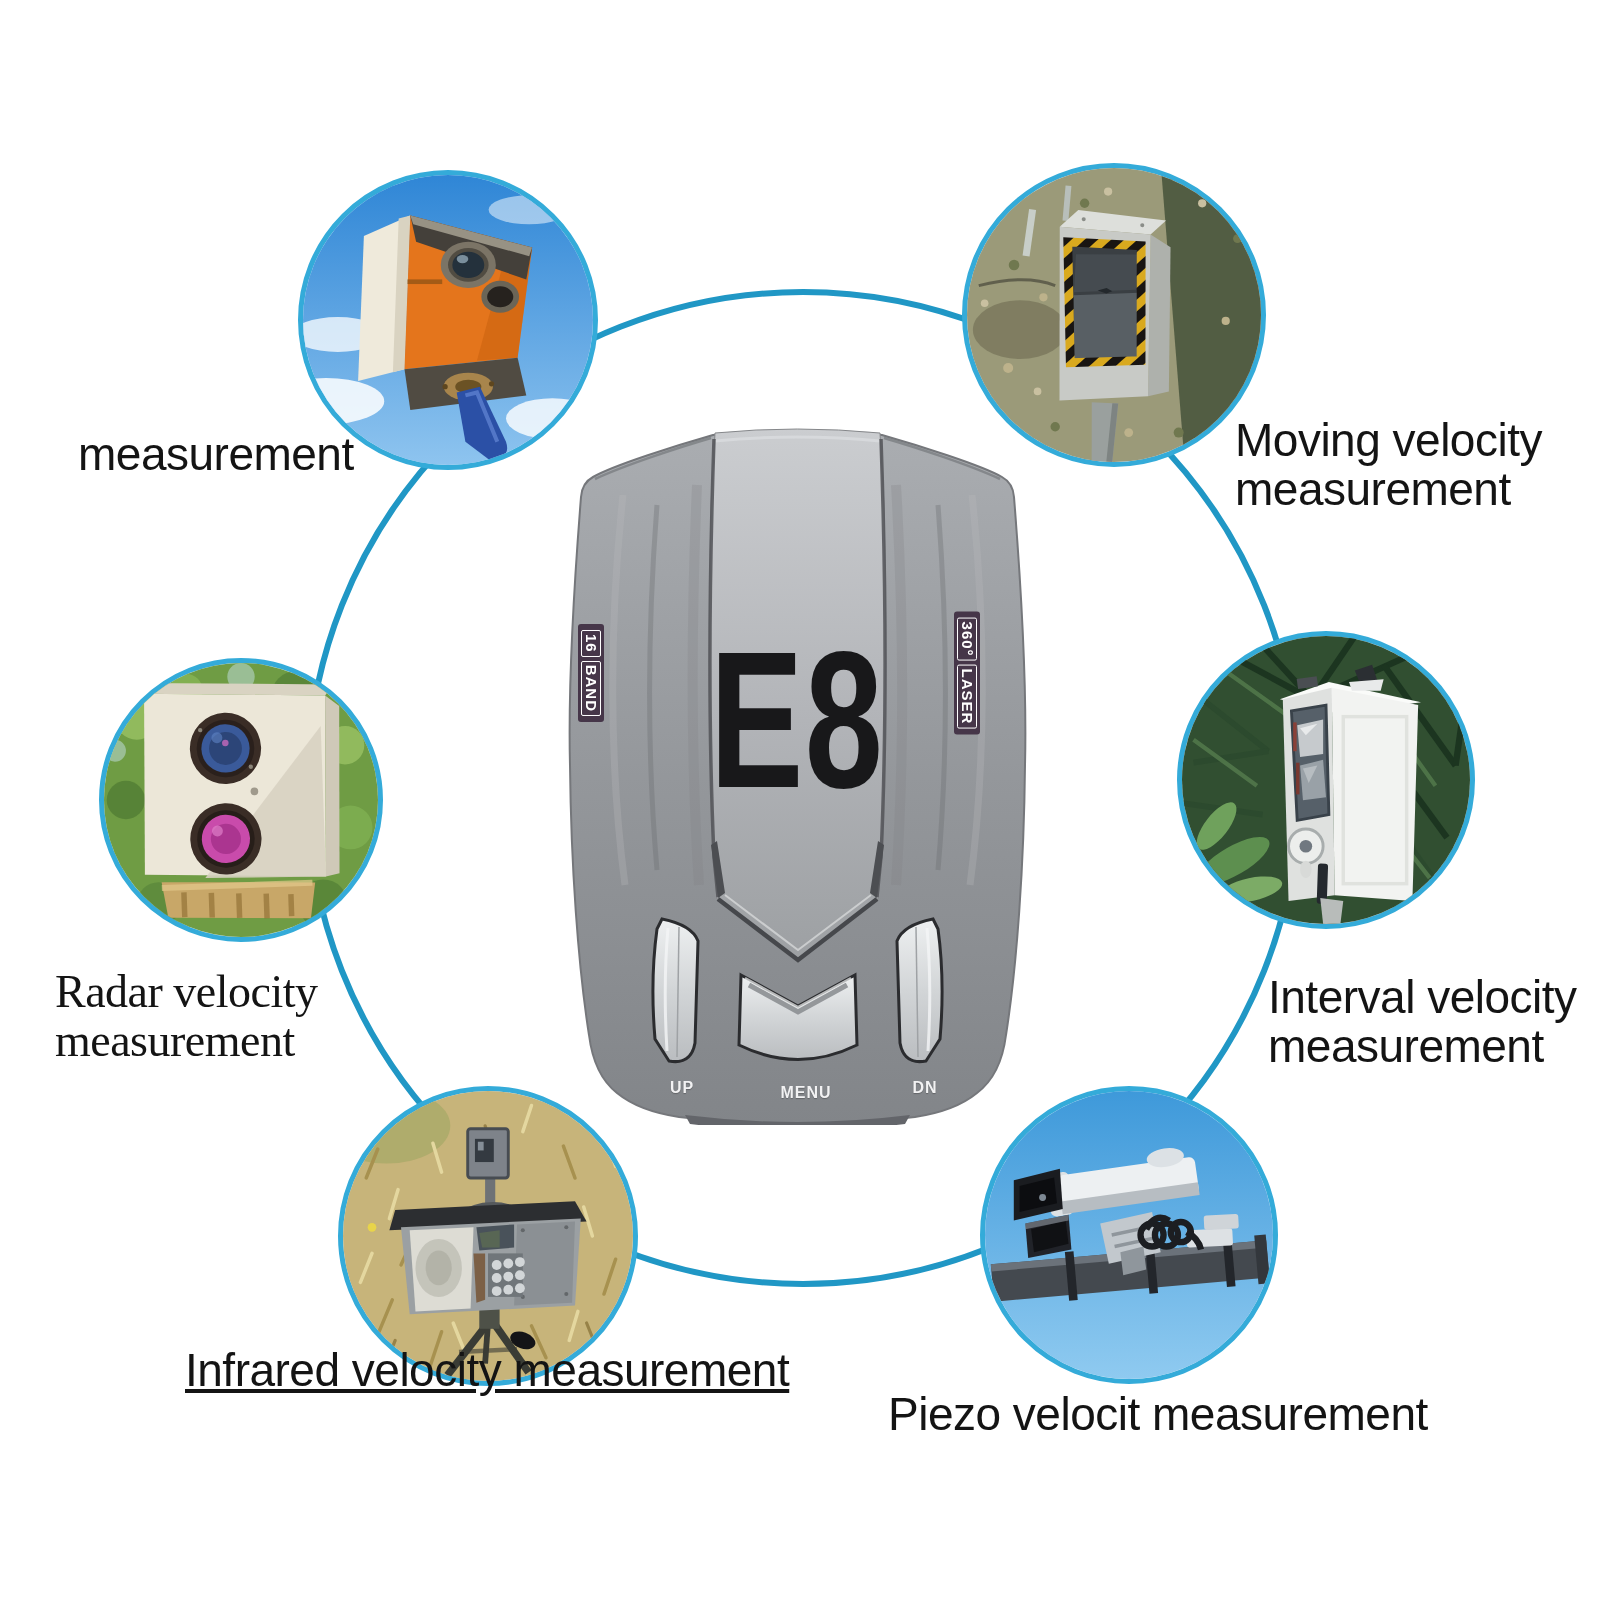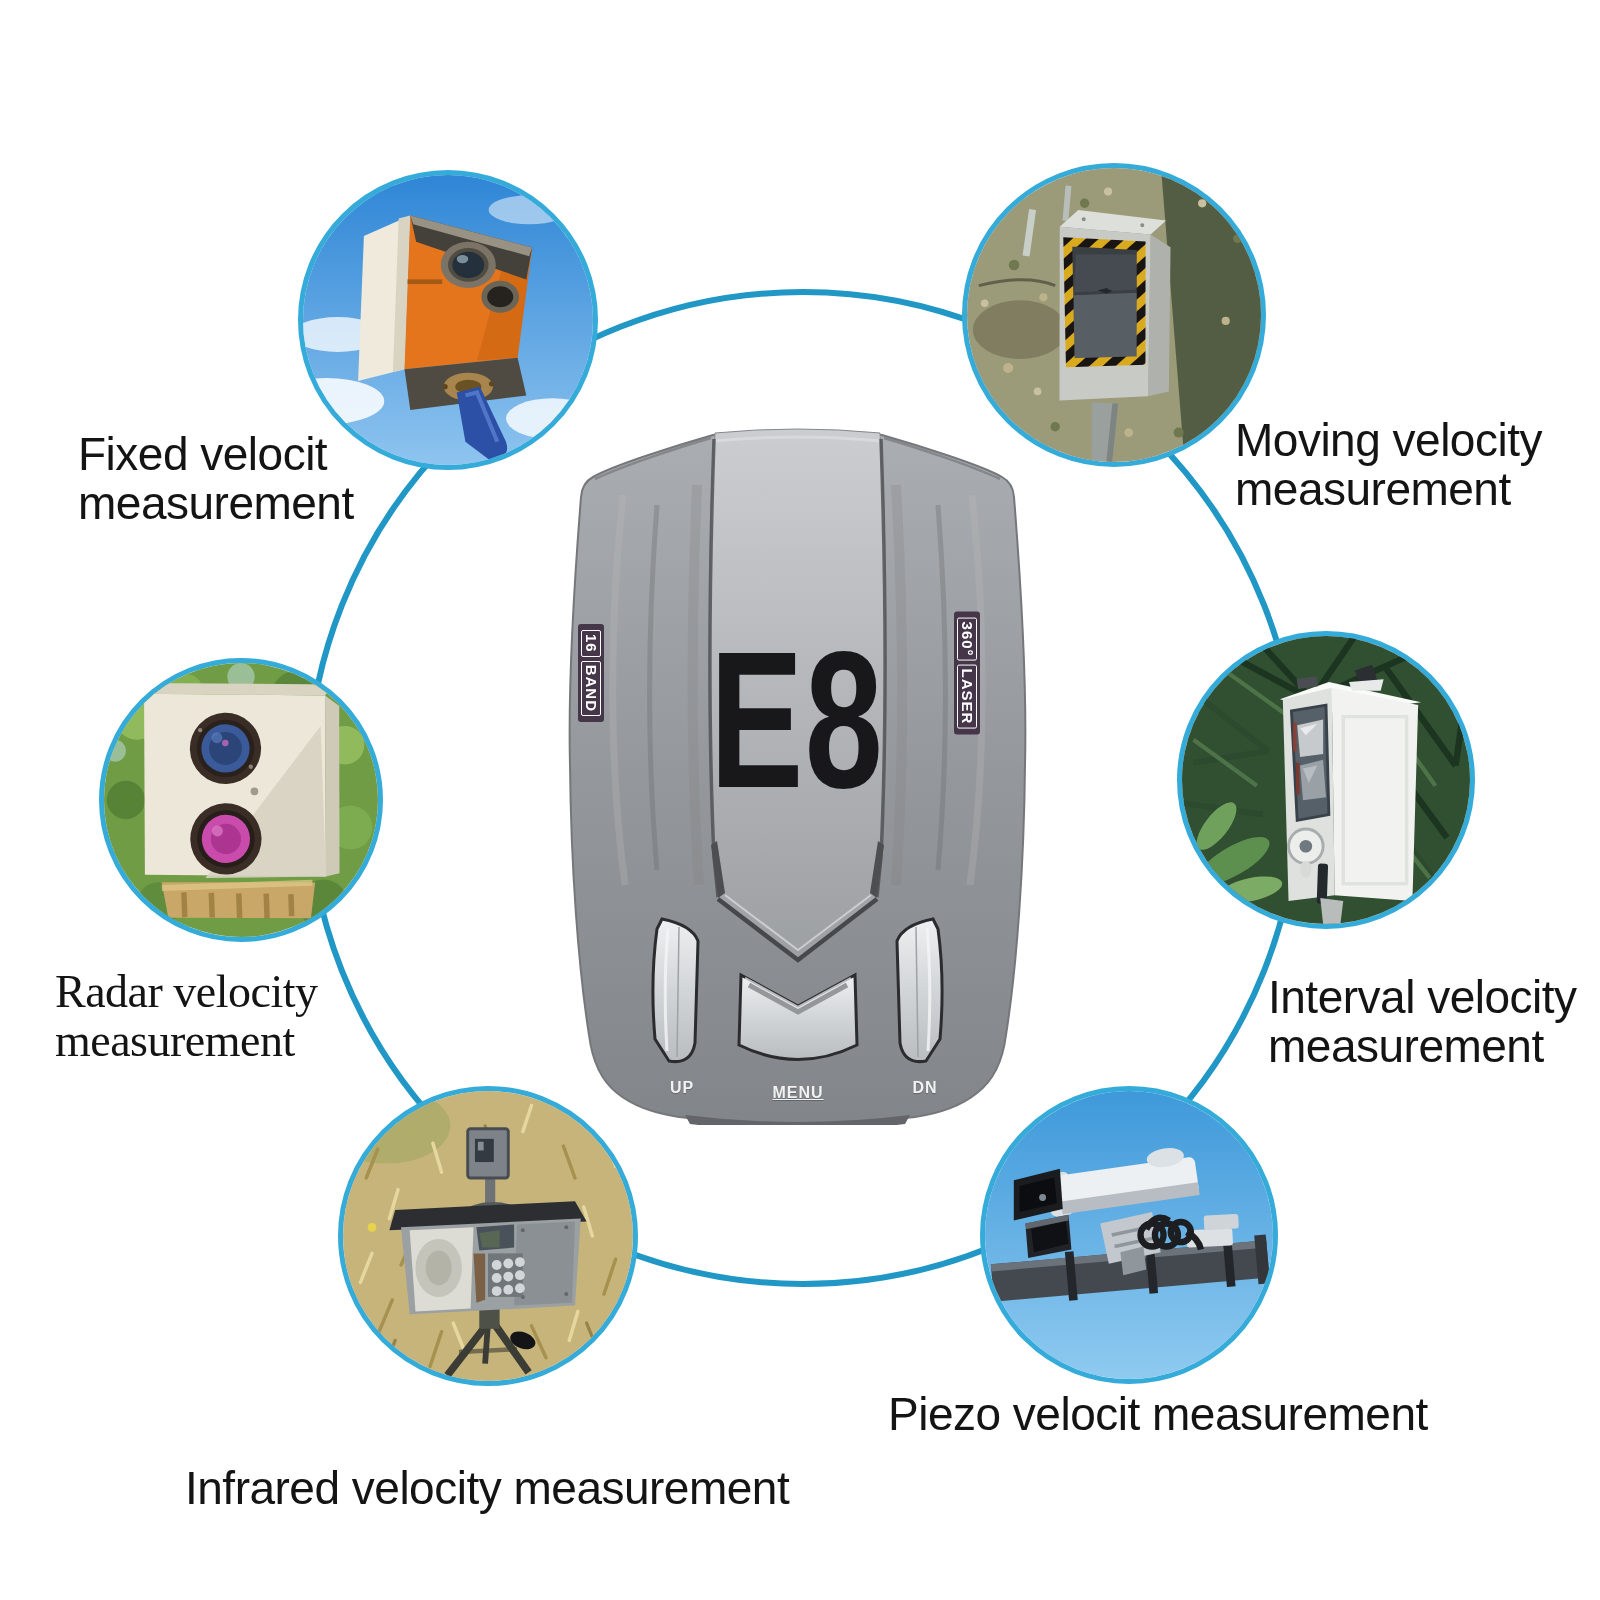--- a/index.html
+++ b/index.html
@@ -419,45 +419,44 @@
     <div class="badge left">
       <span>16</span>
       <span>BAND</span>
     </div>
     <div class="badge right">
       <span>360°</span>
       <span>LASER</span>
     </div>
 
     <div class="btn-label" style="left:117px;top:663px;">UP</div>
-    <div class="btn-label" style="left:233px;top:668px;text-decoration:underline;">MENU</div>
+    <div class="btn-label" style="left:241px;top:668px;">MENU</div>
     <div class="btn-label" style="left:360px;top:663px;">DN</div>
   </div>
 
   <div class="feat-label" style="left:78px;top:430px;">
-    <div>Fixed velocit</div>
     <div>measurement</div>
   </div>
 
   <div class="feat-label center" style="left:1235px;top:416px;width:335px;">
     <div>Moving velocity</div>
     <div>measurement</div>
   </div>
 
   <div class="feat-label" style="left:55px;top:967px;font-family:Liberation Serif, serif;">
     <div>Radar velocity</div>
     <div>measurement</div>
   </div>
 
   <div class="feat-label" style="left:1268px;top:973px;">
     <div>Interval velocity</div>
     <div>measurement</div>
   </div>
 
-  <div class="feat-label center" style="left:185px;top:1464px;width:572px;">
+  <div class="feat-label center" style="left:185px;top:1346px;width:572px;text-decoration:underline;">
     <div>Infrared velocity measurement</div>
   </div>
 
   <div class="feat-label center" style="left:888px;top:1390px;width:576px;">
     <div>Piezo velocit measurement</div>
   </div>
 
 </div>
 
 </body></html>

